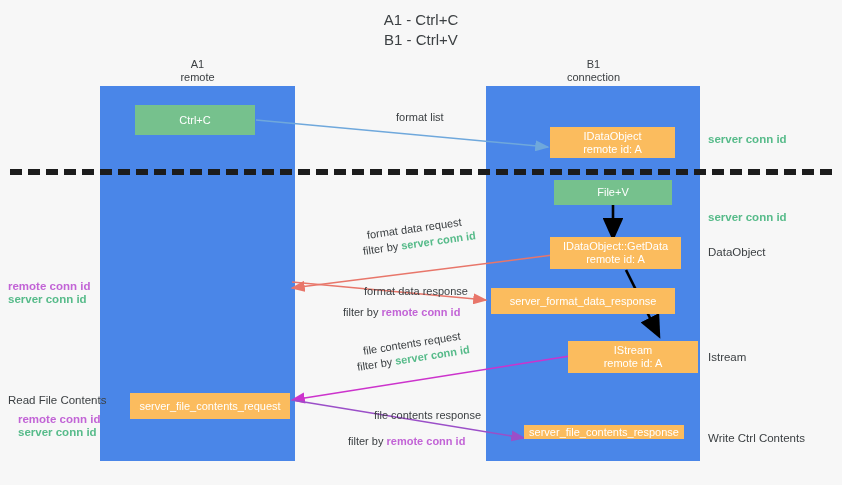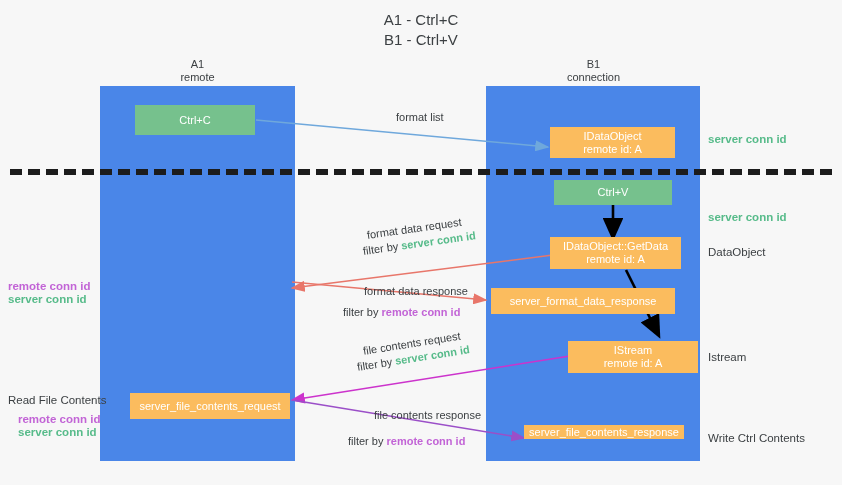--- a/index.html
+++ b/index.html
@@ -126,21 +126,21 @@
   <div class="abs node orange" style="left:130px;top:393px;width:160px;height:26px;">
     <span>server_file_contents_request</span>
   </div>
 
   <div class="abs node orange" style="left:550px;top:127px;width:125px;height:31px;">
     <span>IDataObject</span>
     <span>remote id: A</span>
   </div>
 
   <div class="abs node green" style="left:554px;top:180px;width:118px;height:25px;">
-    <span>Ctrl+V</span>
+    <span>File+V</span>
   </div>
 
   <div class="abs node orange" style="left:550px;top:237px;width:131px;height:32px;">
     <span>IDataObject::GetData</span>
     <span>remote id: A</span>
   </div>
 
   <div class="abs node orange" style="left:491px;top:288px;width:184px;height:26px;">
     <span>server_format_data_response</span>
   </div>

